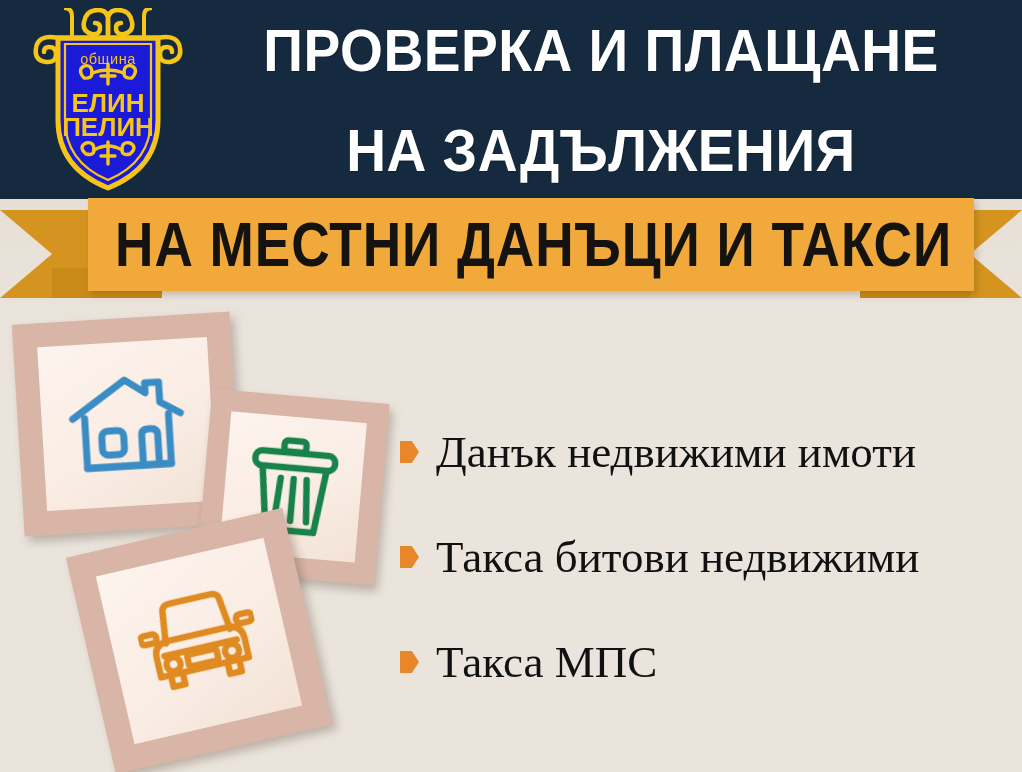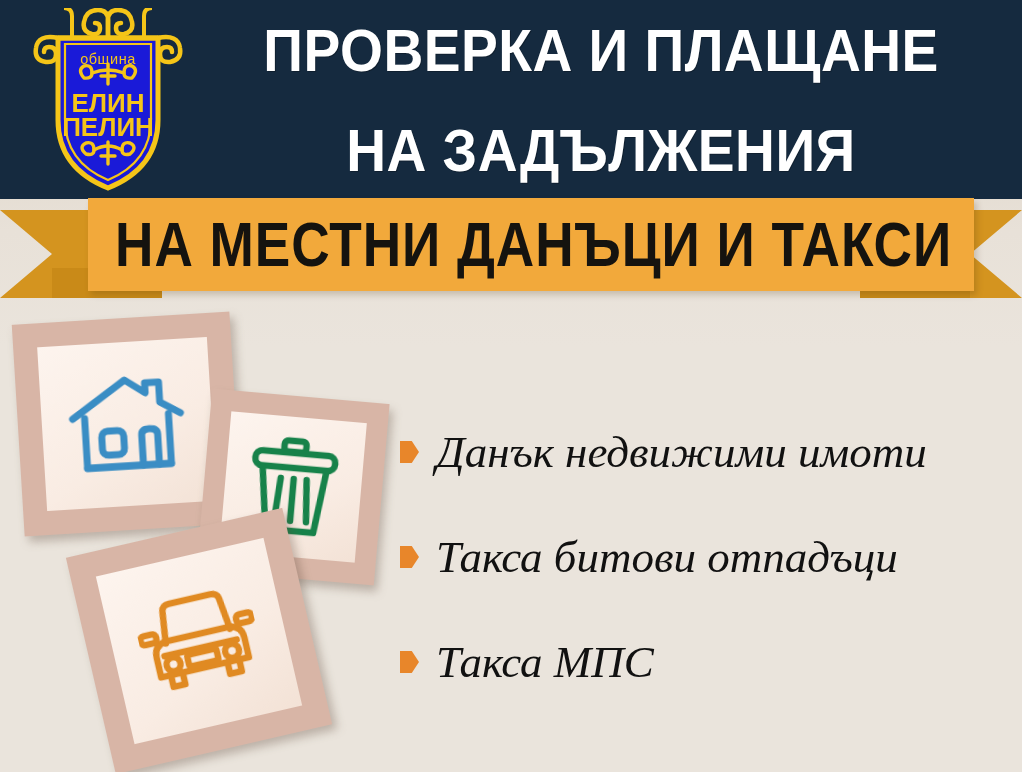--- a/index.html
+++ b/index.html
@@ -188,21 +188,20 @@
   
   .tax-list {
     position: absolute;
     left: 400px;
     top: 424px;
     width: 610px;
     z-index: 4;
     margin: 0;
     padding: 0;
     list-style: none;
-    font-style: italic;
   }
   .tax-item {
     display: flex;
     align-items: center;
     height: 56px;
     margin-bottom: 49px;
   }
   .tax-item:last-child { margin-bottom: 0; }
 
   .tax-bullet {
@@ -337,21 +336,21 @@
 
   </div>
 
   <ul class="tax-list">
     <li class="tax-item">
       <span class="tax-bullet"></span>
       <span class="tax-label">Данък недвижими имоти</span>
     </li>
     <li class="tax-item">
       <span class="tax-bullet"></span>
-      <span class="tax-label">Такса битови отпадъци</span>
+      <span class="tax-label">Такса битови недвижими</span>
     </li>
     <li class="tax-item">
       <span class="tax-bullet"></span>
       <span class="tax-label">Такса МПС</span>
     </li>
   </ul>
 
 </div>
 
 </body></html>

